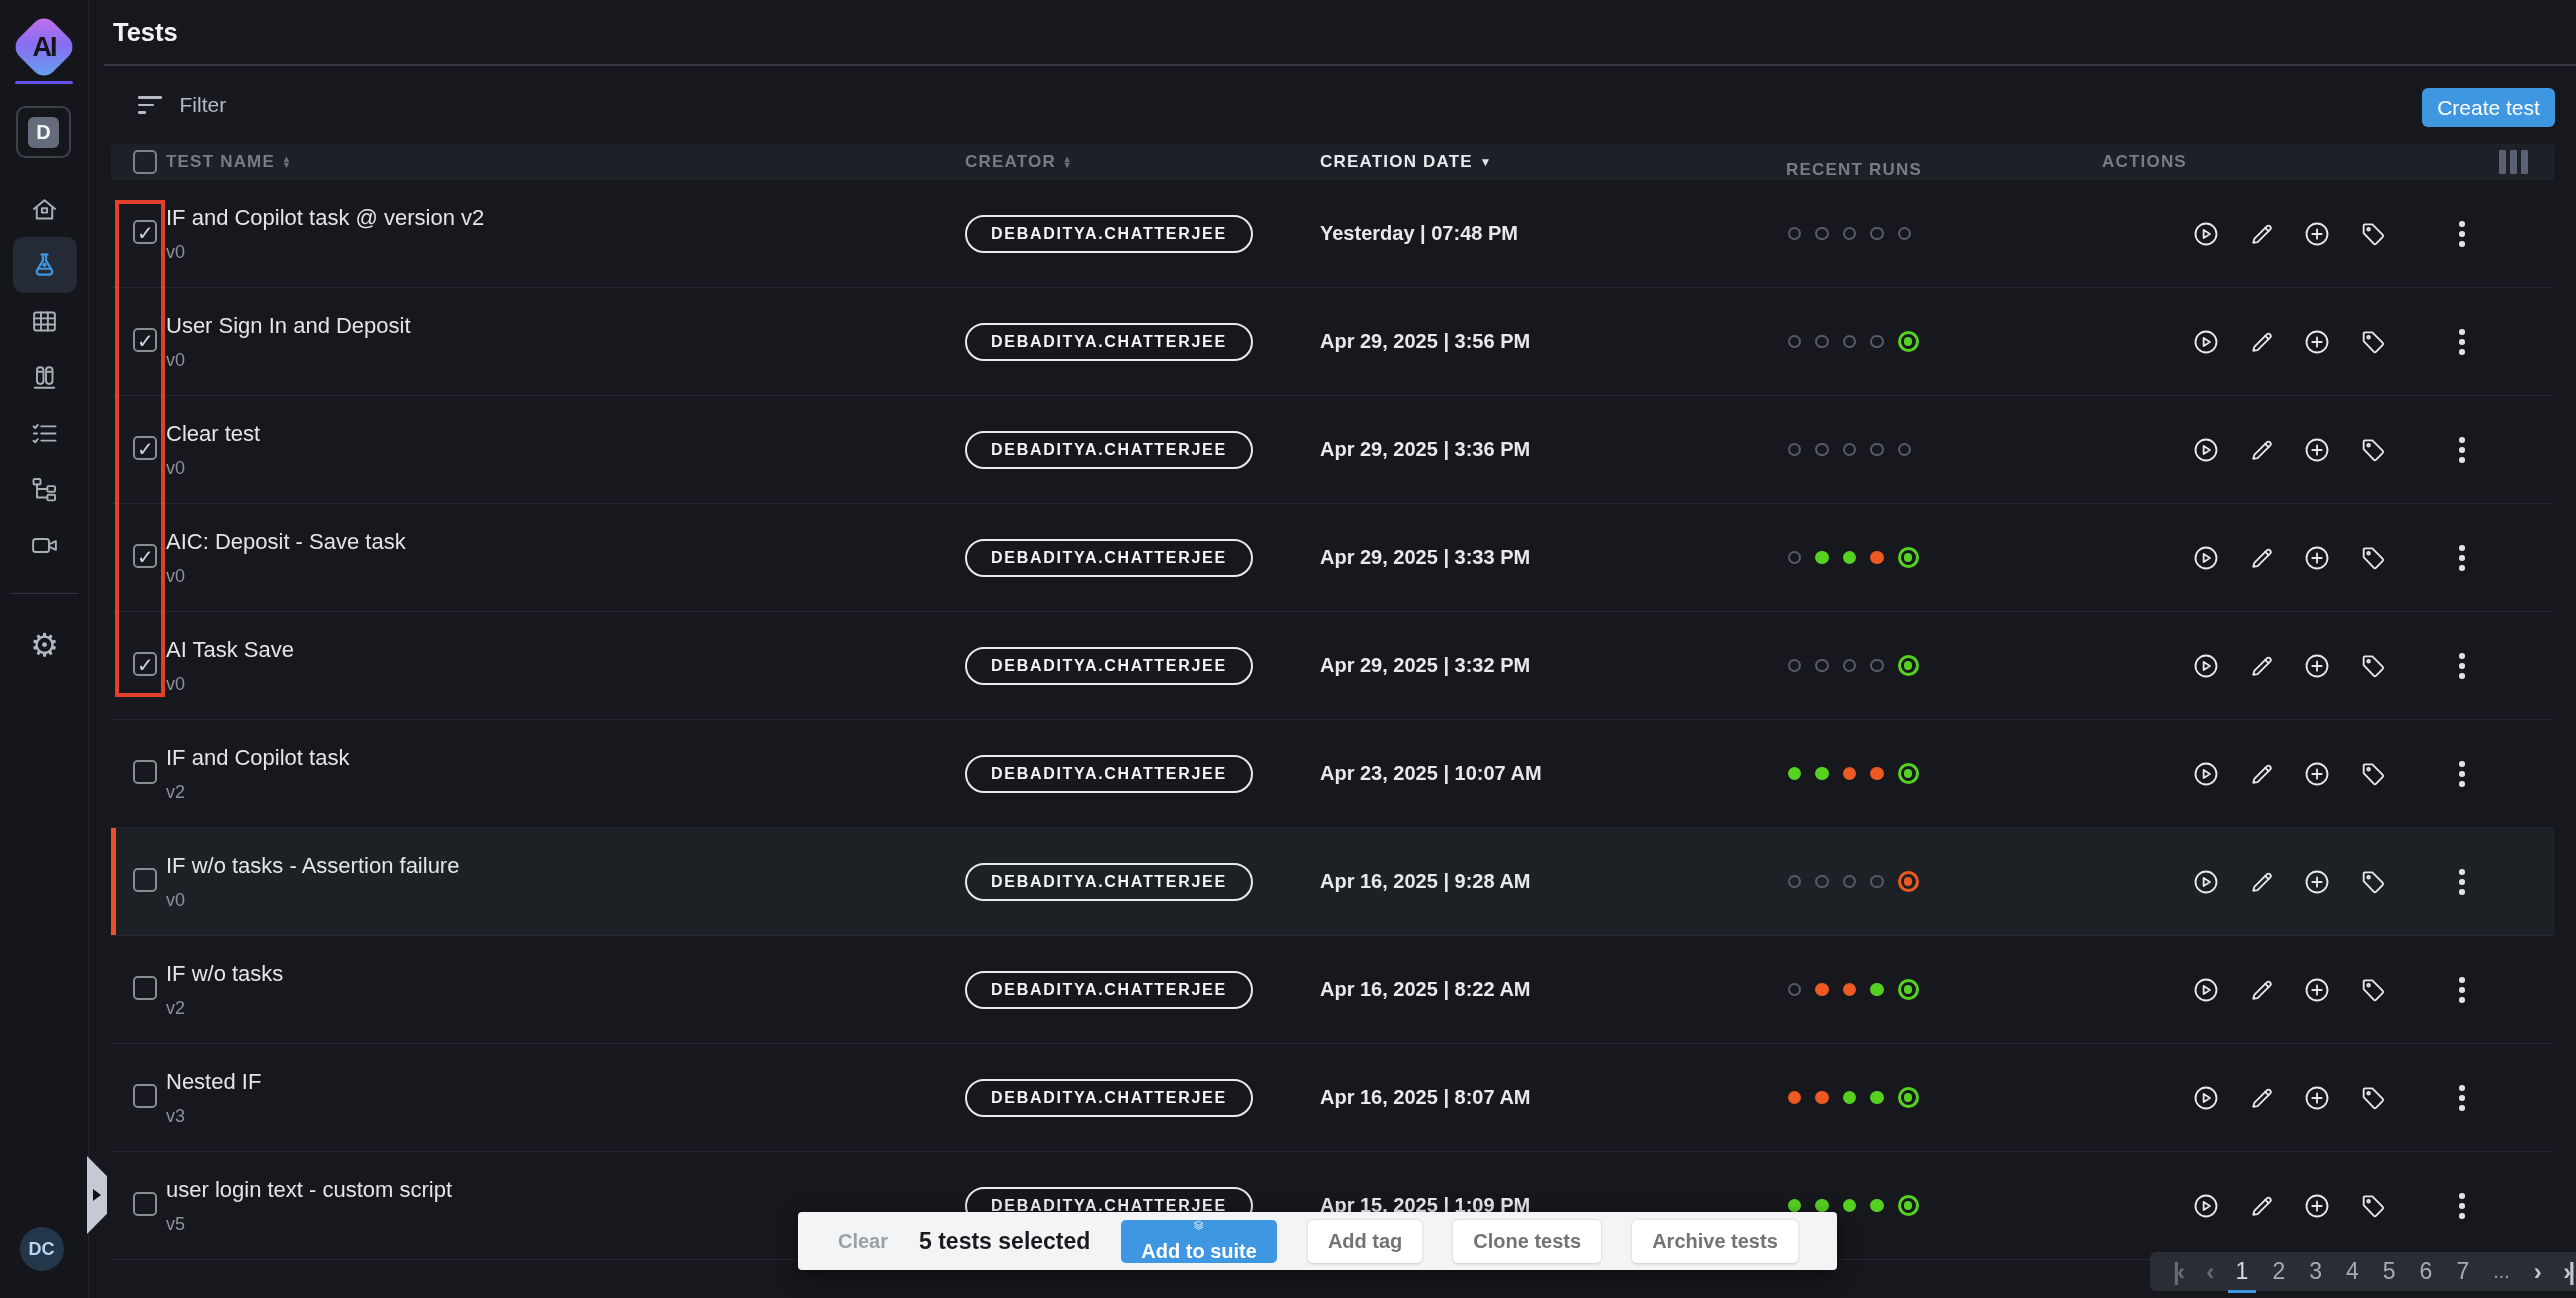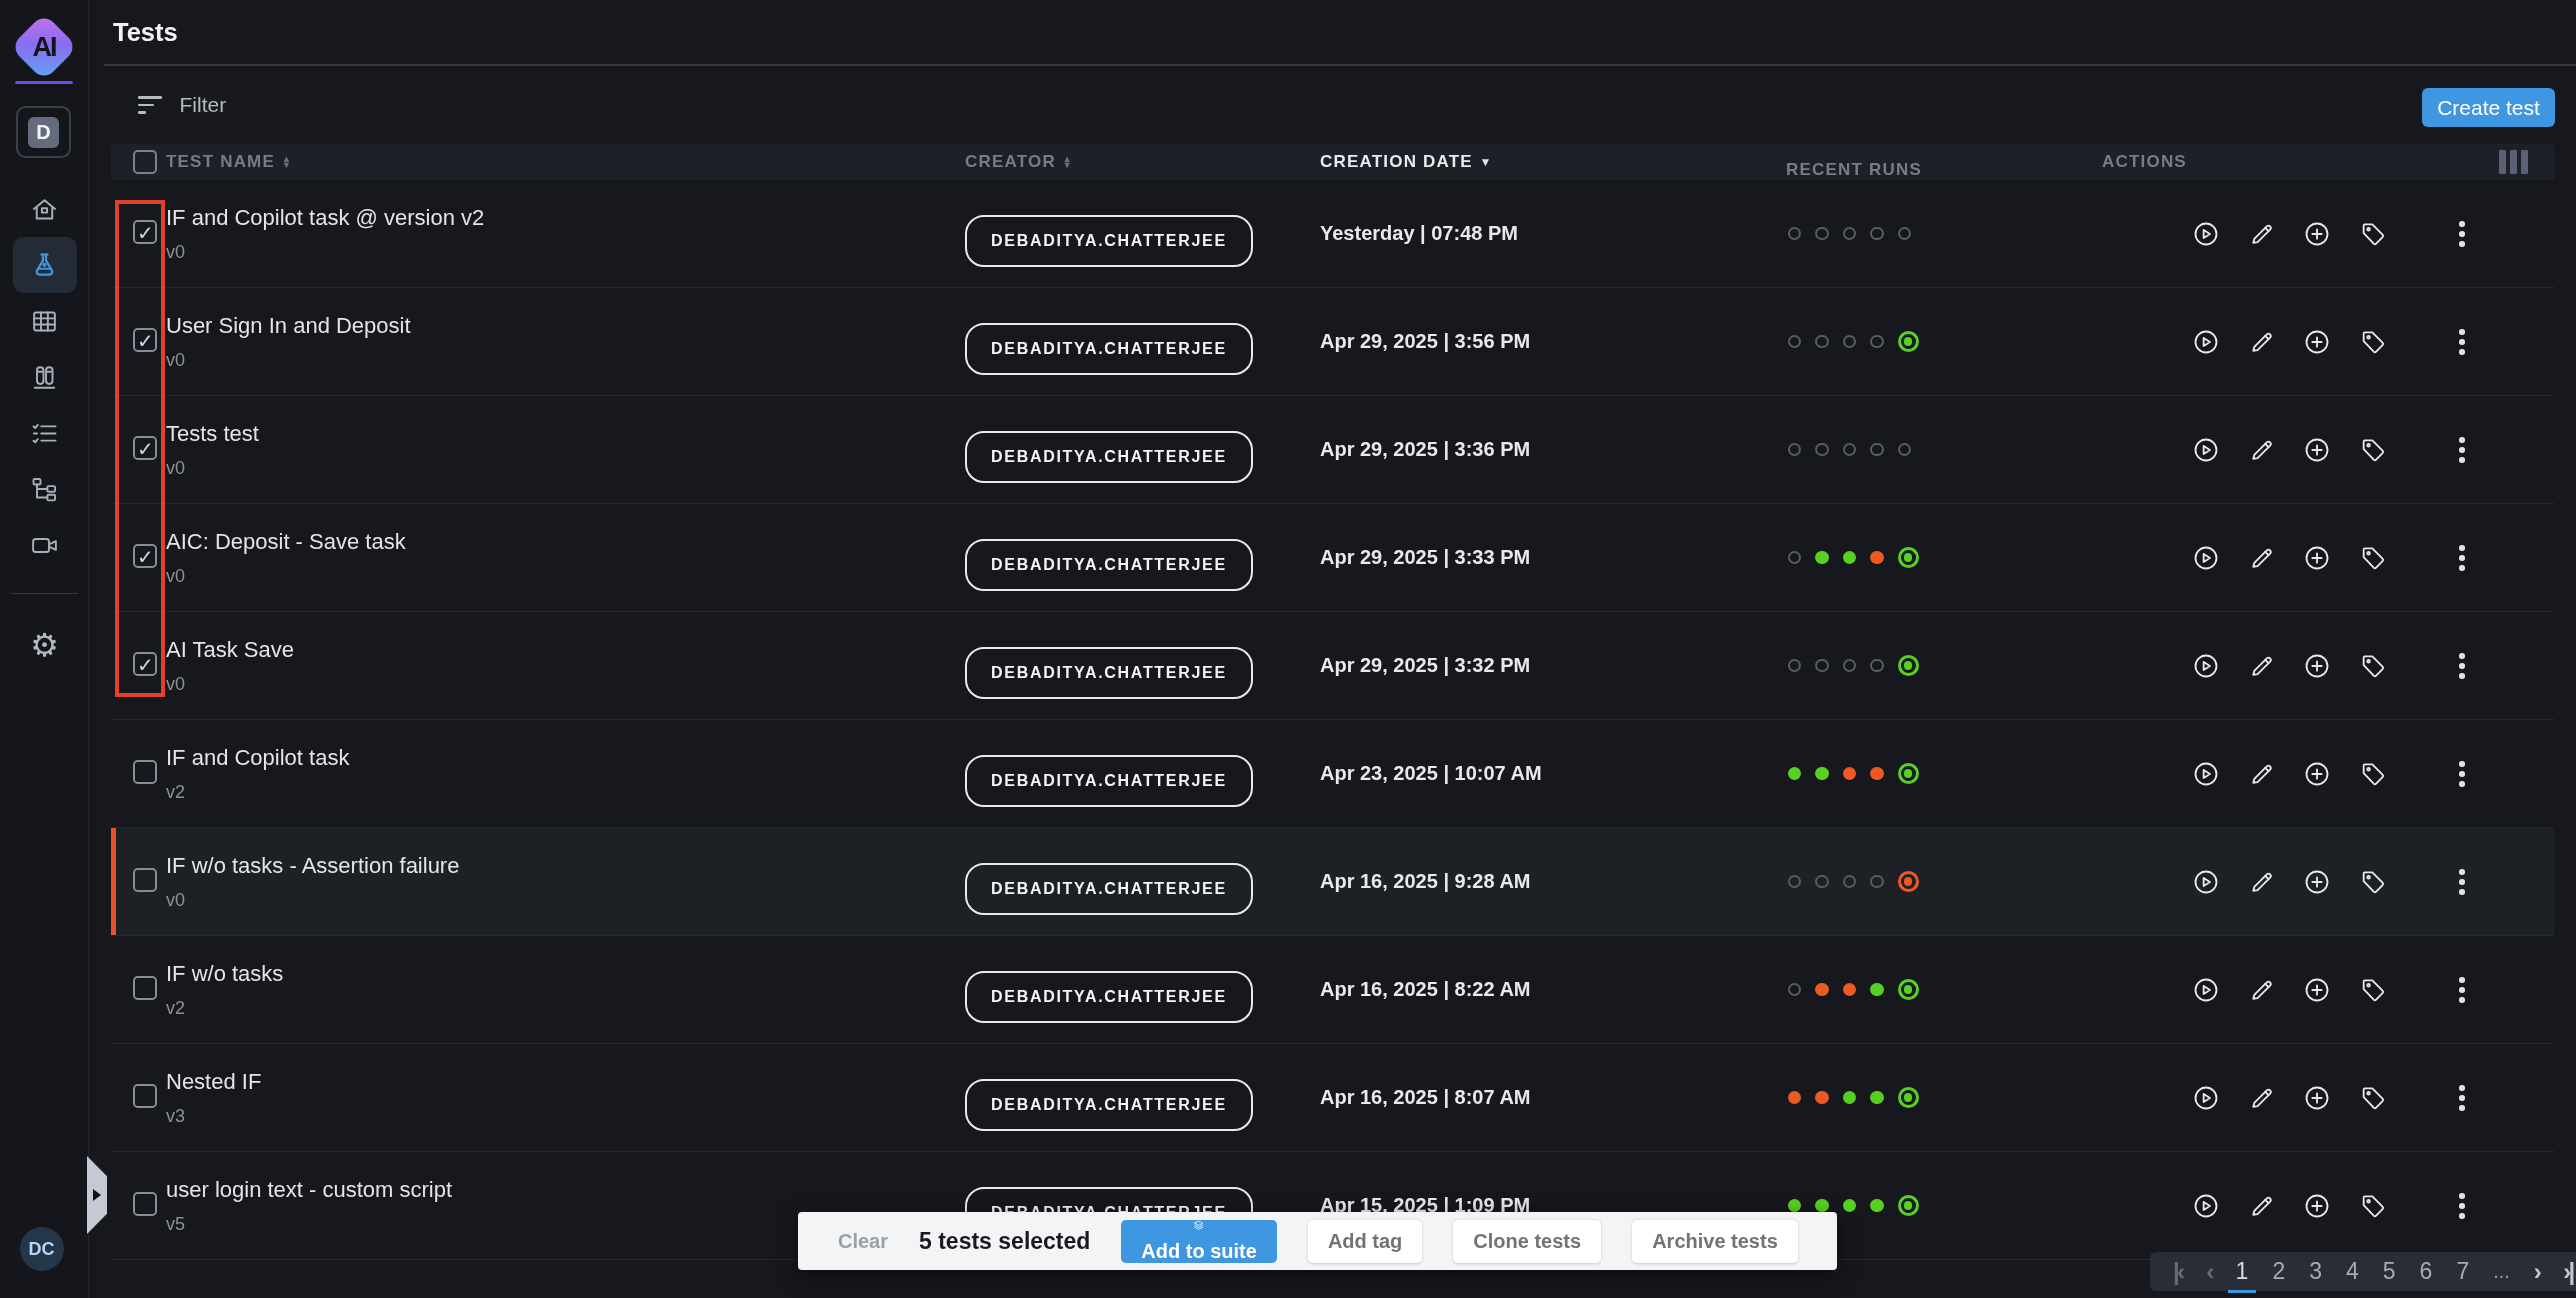--- a/index.html
+++ b/index.html
@@ -66,21 +66,21 @@
   .thead .cb{position:absolute;left:22px;top:6px;border-color:#7d828c;}
 
   .row{position:relative;height:108px;border-bottom:1.3px solid var(--sep);background:transparent;}
   .row.highlighted{background:#1d2025;}
   .stripe{display:none;position:absolute;left:0;top:0;width:5.4px;height:100%;background:#e8512c;}
   .row.highlighted .stripe{display:block;}
   .row .cb{position:absolute;left:22px;top:40px;}
   .name-wrap{position:absolute;left:55px;top:24px;}
   .tname{font-size:22px;color:#e3e5e8;line-height:28px;}
   .tver{margin-top:9.4px;font-size:18px;color:var(--dim);line-height:23px;}
-  .pill{position:absolute;left:854px;top:35px;height:52px;border:2px solid #e8eaee;border-radius:19px;
+  .pill{position:absolute;left:854px;top:35px;height:38px;border:2px solid #e8eaee;border-radius:19px;
         display:flex;align-items:center;padding:0 24px;font-size:16px;font-weight:700;letter-spacing:1.7px;color:#f4f5f7;}
   .cdate{position:absolute;left:1209px;top:42px;font-size:20px;font-weight:700;color:#e8e9ec;}
   .runs{position:absolute;left:1677px;top:0;height:100%;display:flex;align-items:center;gap:14px;}
   .dot{width:13.4px;height:13.4px;border-radius:50%;}
   .dot.empty{border:2px solid #585c64;background:transparent;}
   .dot.pass{background:var(--green);}
   .dot.fail{background:var(--orange);}
   .dot.pass-ring,.dot.fail-ring{width:21px;height:21px;border:3.4px solid var(--green);background:transparent;
         display:flex;align-items:center;justify-content:center;}
   .dot.pass-ring::after{content:"";width:8.7px;height:8.7px;border-radius:50%;background:var(--green);}
@@ -331,21 +331,21 @@
                 <b></b>
                 <b></b>
               </span>
     </div>
   </div>
 
   <div class="row">
 
     <span class="cb checked"></span>
     <div class="name-wrap">
-      <div class="tname">Tests test</div>
+      <div class="tname">Clear test</div>
       <div class="tver">v0</div>
     </div>
     <span class="pill">DEBADITYA.CHATTERJEE</span>
     <div class="cdate">Apr 29, 2025 | 3:36 PM</div>
     <div class="runs">
               <span class="dot empty"></span>
               <span class="dot empty"></span>
               <span class="dot empty"></span>
               <span class="dot empty"></span>
               <span class="dot empty"></span>

